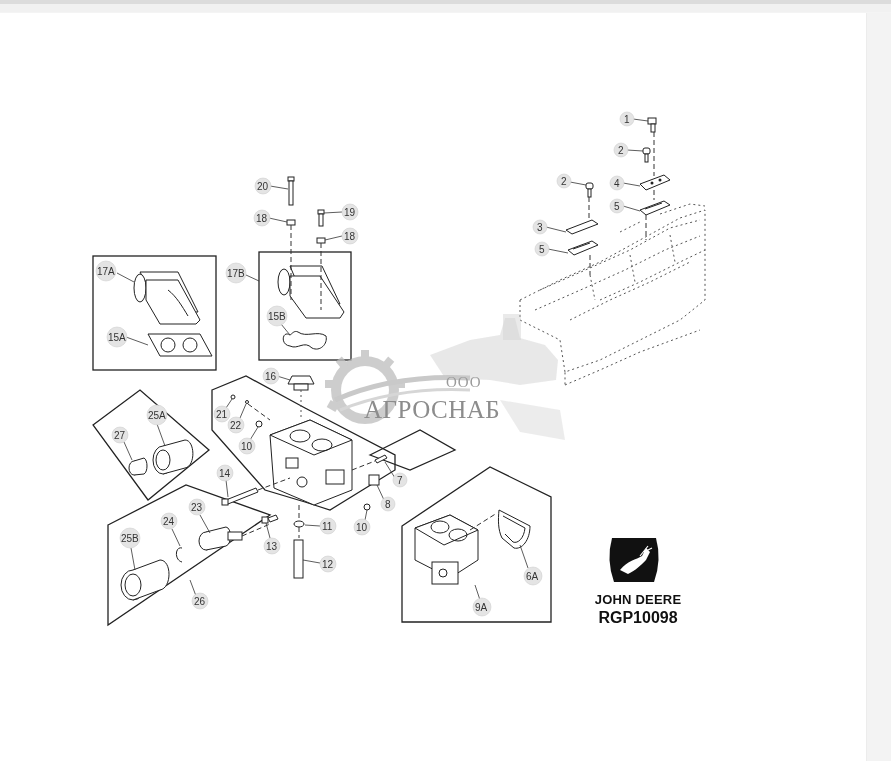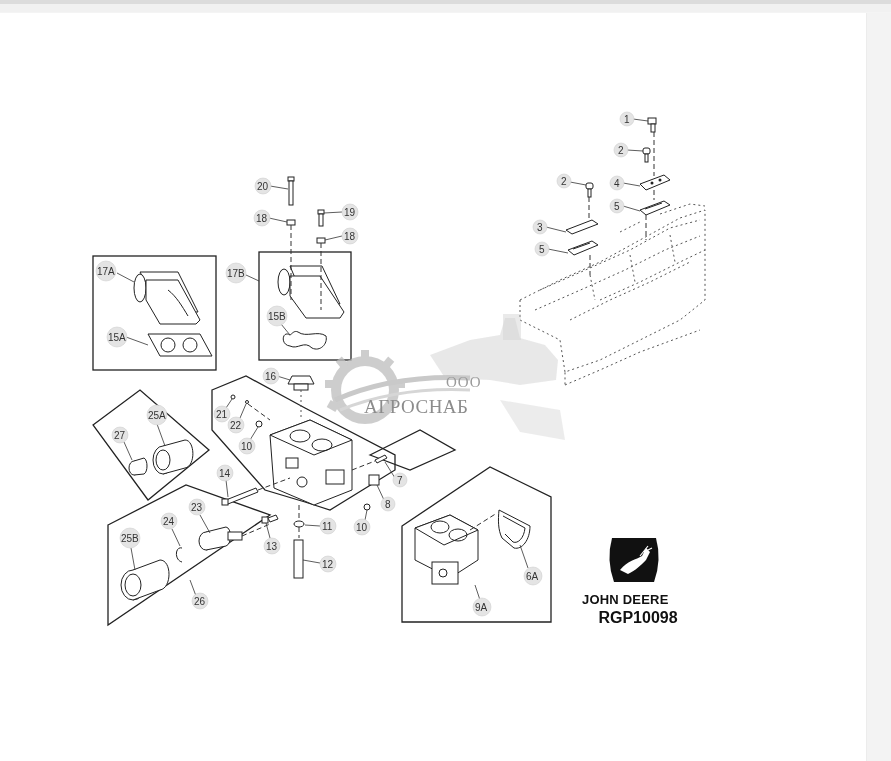--- a/index.html
+++ b/index.html
@@ -14,35 +14,35 @@
     position: absolute; left: 0; top: 13px; width: 866px; height: 748px;
     background: #ffffff;
   }
   .scroll-track {
     position: absolute; left: 866px; top: 13px; width: 25px; height: 748px;
     background: #f3f3f3; border-left: 1px solid #ececec;
   }
   svg.diagram { position: absolute; left: 0; top: 0; }
   .callout text { font-family: "Liberation Sans", sans-serif; font-size: 10px; fill: #333; }
   .jd-name {
-    position: absolute; left: 582px; top: 592px; width: 112px; text-align: left;
+    position: absolute; left: 582px; top: 592px; width: 112px; text-align: center;
     font-family: "Liberation Sans", sans-serif; font-weight: bold; font-size: 13px; color: #111;
     letter-spacing: 0.2px;
   }
   .jd-code {
     position: absolute; left: 582px; top: 609px; width: 112px; text-align: center;
     font-family: "Liberation Sans", sans-serif; font-weight: bold; font-size: 16px; color: #111;
   }
   .wm-ooo {
     position: absolute; left: 446px; top: 374px; font-family: "Liberation Serif", serif;
     font-size: 15px; color: #9a9a9a; letter-spacing: 1px;
   }
   .wm-name {
     position: absolute; left: 364px; top: 396px; font-family: "Liberation Serif", serif;
-    font-size: 19px; color: #8c8c8c; letter-spacing: 0.5px;
+    font-size: 25px; color: #8c8c8c; letter-spacing: 0.5px;
   }
 </style>
 </head>
 <body>
 
 <div class="topbar"></div>
 <div class="topbar2"></div>
 <div class="canvas"></div>
 <div class="scroll-track"></div>
 

